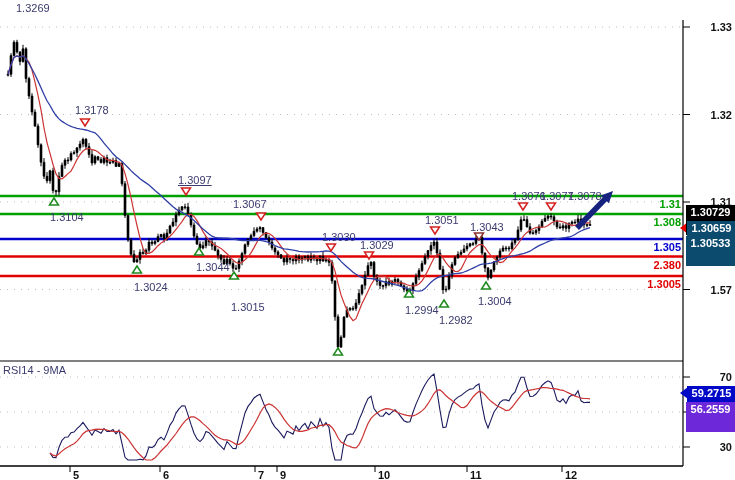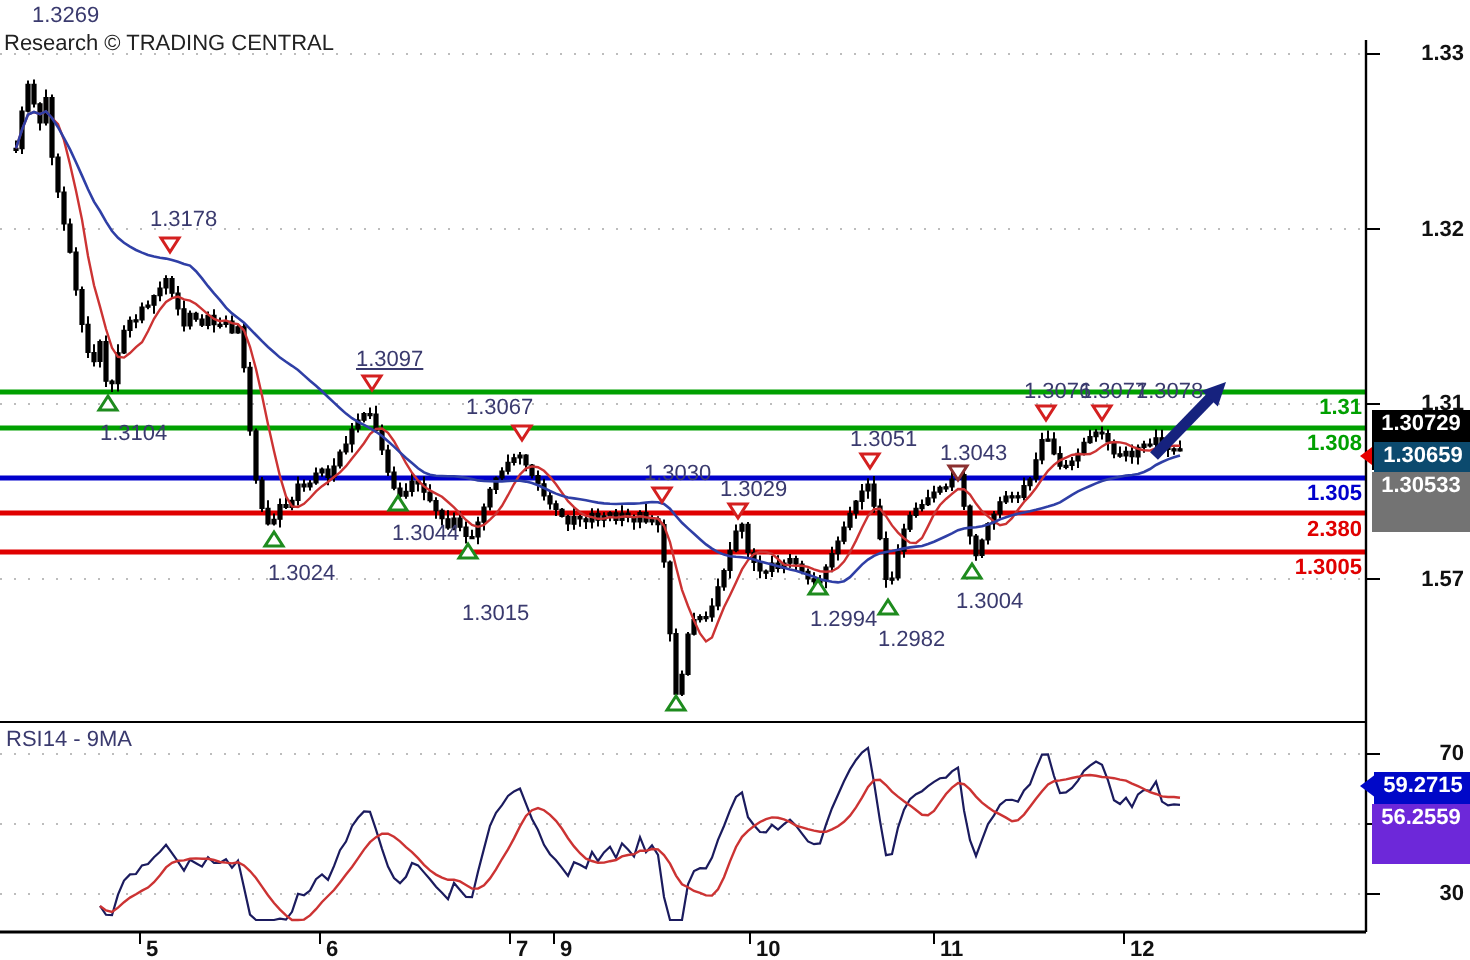--- a/index.html
+++ b/index.html
@@ -75,21 +75,20 @@
       <polygon points="518.5,203 527.5,203 523,210" fill="#fff" stroke="#d42020" stroke-width="1.5"></polygon>
       <polygon points="546.5,203 555.5,203 551,210" fill="#fff" stroke="#d42020" stroke-width="1.5"></polygon>
       <polygon points="338,348 333.5,355 342.5,355" fill="#fff" stroke="#1e8b1e" stroke-width="1.5"></polygon>
       <line x1="577" y1="228" x2="608" y2="196" stroke="#16227e" stroke-width="5.5" stroke-linecap="butt"></line>
       <polygon points="613,191 608.9,203.3 600.8,195.4" fill="#16227e"></polygon>
       <polygon points="680,228 688,222 688,234" fill="#e60000"></polygon>
       <polygon points="680,393 688,387 688,399" fill="#0008c8"></polygon>
     </svg>
 
   <div class="lbl overlap" style="left:16px;top:2px;">1.3269</div>
-  <div class="lbl research" style="left:2px;top:16px;">Research © TRADING CENTRAL</div>
   <div class="lbl rsilbl" style="left:3px;top:364px;">RSI14 - 9MA</div>
 
   <div id="labels">
       <div class="lbl axis" style="right: 3px; top: 21px;">1.33</div>
       <div class="lbl axis" style="right: 3px; top: 108.5px;">1.32</div>
       <div class="lbl axis" style="right: 3px; top: 196px;">1.31</div>
       <div class="lbl axis" style="right: 3px; top: 283.5px;">1.57</div>
       <div class="lbl axis" style="right: 3px; top: 371px;">70</div>
       <div class="lbl axis" style="right: 3px; top: 441px;">30</div>
       <div class="lbl srlbl" style="right: 54px; top: 198px; color: rgb(0, 160, 0);">1.31</div>
@@ -116,17 +115,17 @@
       <div class="lbl ann" style="left: 405px; top: 304px;">1.2994</div>
       <div class="lbl ann" style="left: 439px; top: 314px;">1.2982</div>
       <div class="lbl ann" style="left: 478px; top: 295px;">1.3004</div>
       <div class="lbl ann" style="left: 425px; top: 214px;">1.3051</div>
       <div class="lbl ann" style="left: 470px; top: 221px;">1.3043</div>
       <div class="lbl ann" style="left: 512px; top: 190px;">1.3076</div>
       <div class="lbl ann" style="left: 540px; top: 190px;">1.3077</div>
       <div class="lbl ann" style="left: 568px; top: 190px;">1.3078</div>
       <div class="pbox" style="left: 686px; top: 205px; width: 49px; background: rgb(0, 0, 0);">1.30729</div>
       <div class="pbox" style="left: 687px; top: 221px; width: 49px; background: #0c4a6e;">1.30659</div>
-      <div class="pbox" style="left: 686px; top: 236px; width: 49px; background: #737373; text-align: center;">1.30533</div>
+      <div class="pbox" style="left: 686px; top: 236px; width: 49px; background: #0c4a6e; text-align: center;">1.30533</div>
       <div class="pbox" style="left: 687px; top: 386px; width: 49px; background: rgb(0, 8, 200);">59.2715</div>
       <div class="pbox" style="left: 686px; top: 402px; width: 49px; background: #6d28d9;">56.2559</div>
     </div>
 </div>
 
 </body></html>

